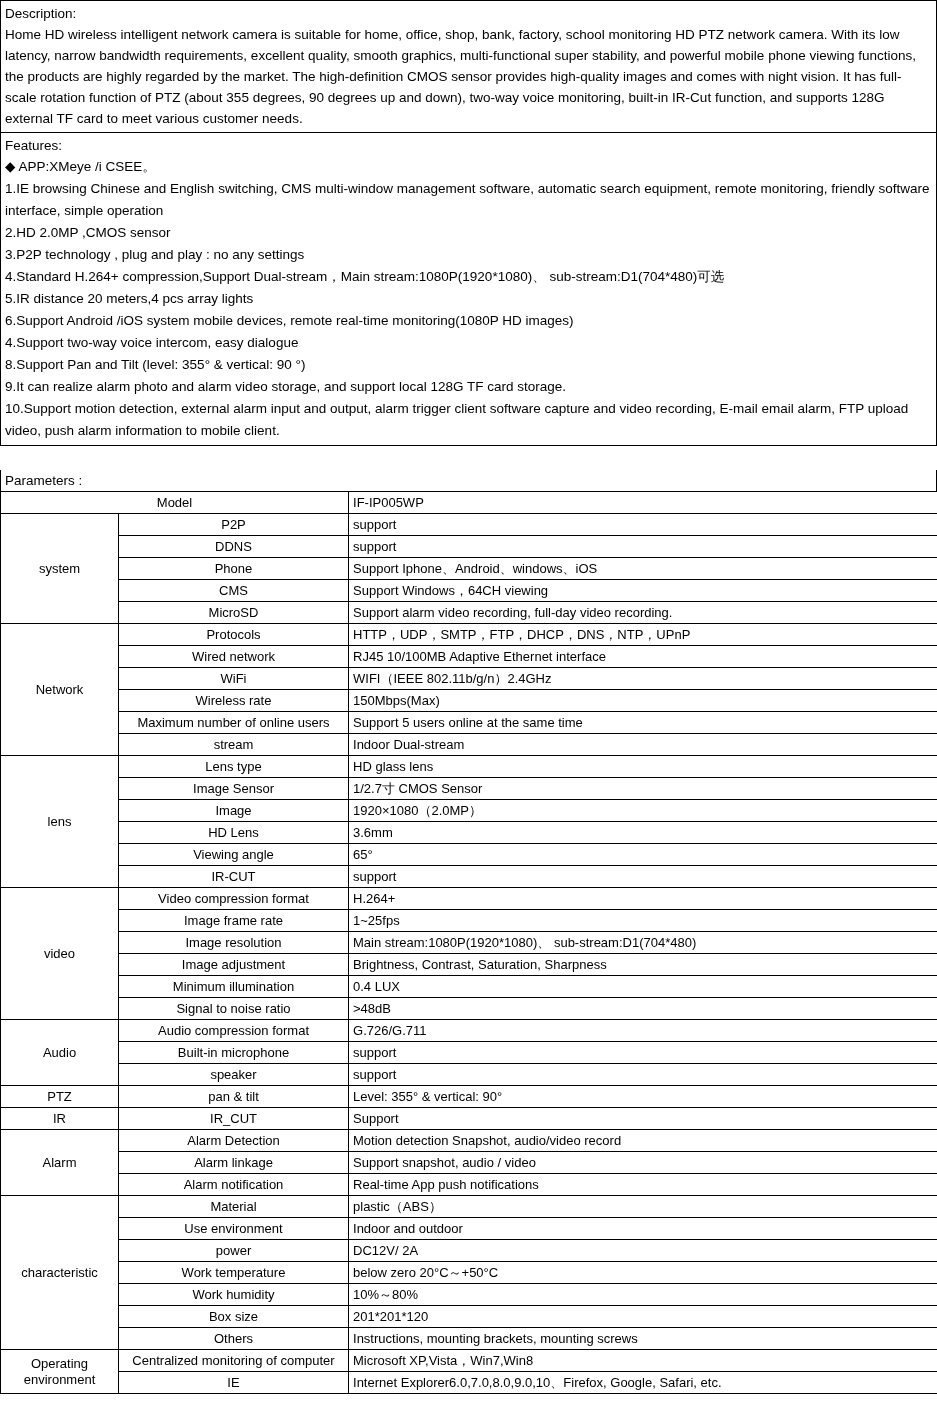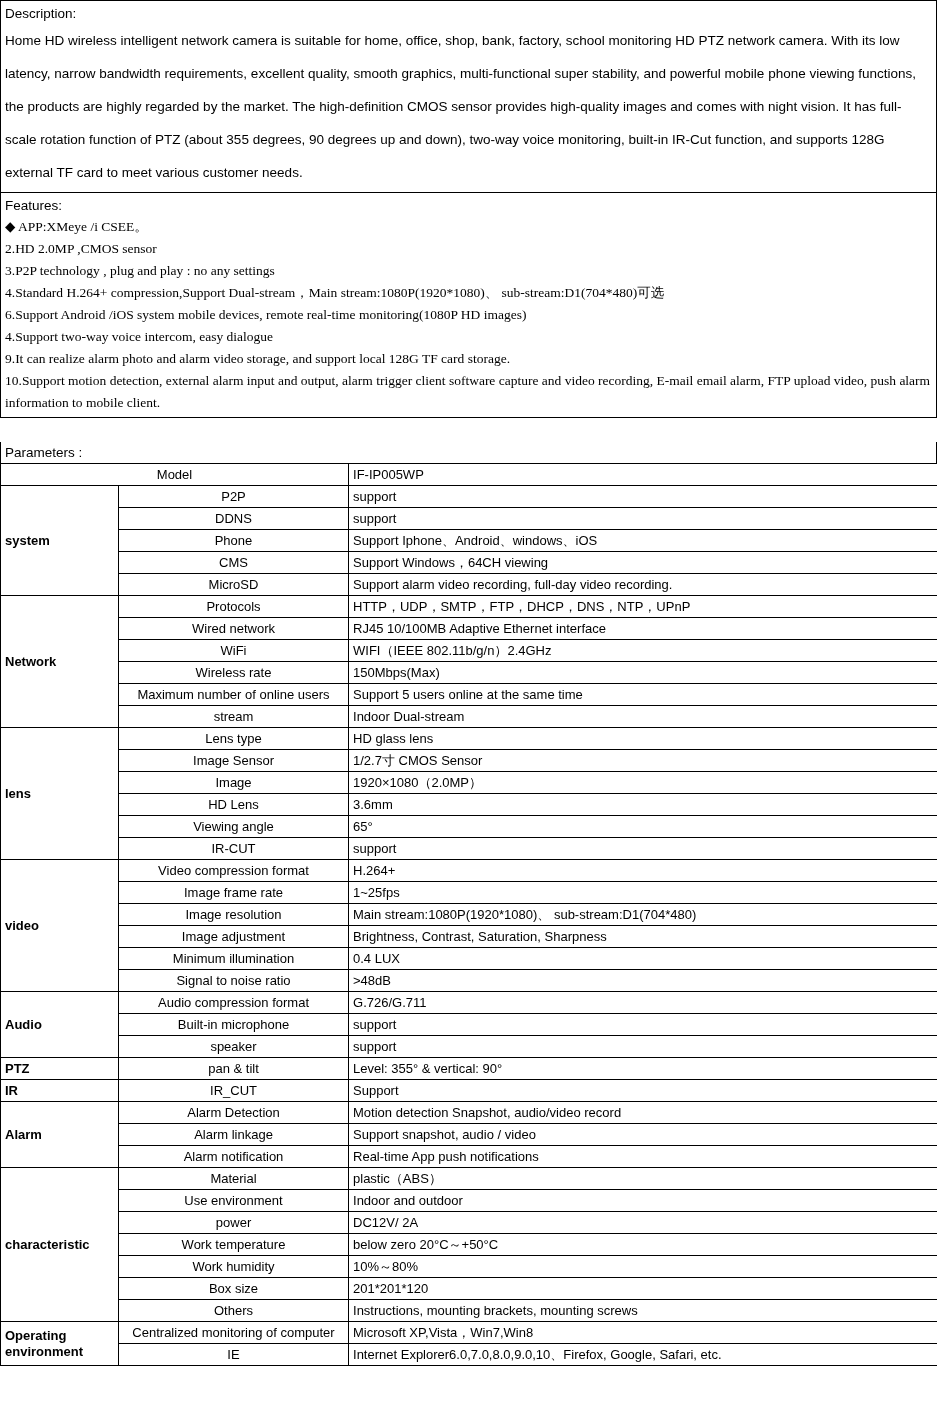--- a/index.html
+++ b/index.html
@@ -23,26 +23,25 @@
   }
   .section.first {
     border-top: 1px solid #000;
   }
   .section-label {
     font-size: 13.5px;
     line-height: 21px;
   }
   .para {
     font-size: 13.5px;
-    line-height: 33px;
+    line-height: 21px;
   }
   .feature-item {
     font-size: 13.5px;
     line-height: 22px;
-    font-family: Liberation Serif, serif;
   }
   .params-label-row {
     width: 100%;
     border-left: 1px solid #000;
     border-right: 1px solid #000;
     padding: 1px 4px;
     font-size: 13.5px;
     line-height: 19px;
     margin-top: 24px;
   }
@@ -54,21 +53,21 @@
   table.params td {
     border: 1px solid #000;
     font-size: 13px;
     height: 22px;
     padding: 0 4px;
     line-height: 16px;
     vertical-align: middle;
     overflow: hidden;
   }
   td.cat-cell {
-    font-weight: bold;
+    text-align: center;
   }
   td.name-cell {
     text-align: center;
     margin-top: 20px;
   }
   td.value-cell {
     text-align: left;
   }
 </style>
 </head>
@@ -78,25 +77,28 @@
 
   <section class="section first">
     <div class="section-label">Description:</div>
     <div class="para">Home HD wireless intelligent network camera is suitable for home, office, shop, bank, factory, school monitoring HD PTZ network camera. With its low latency, narrow bandwidth requirements, excellent quality, smooth graphics, multi-functional super stability, and powerful mobile phone viewing functions, the products are highly regarded by the market. The high-definition CMOS sensor provides high-quality images and comes with night vision. It has full-scale rotation function of PTZ (about 355 degrees, 90 degrees up and down), two-way voice monitoring, built-in IR-Cut function, and supports 128G external TF card to meet various customer needs.</div>
   </section>
 
   <section class="section">
     <div class="section-label">Features:</div>
     <div id="features-list">
         <div class="feature-item">◆ APP:XMeye /i CSEE。</div>
+        <div class="feature-item">1.IE browsing Chinese and English switching, CMS multi-window management software, automatic search equipment, remote monitoring, friendly software interface, simple operation</div>
         <div class="feature-item">2.HD 2.0MP ,CMOS sensor</div>
         <div class="feature-item">3.P2P technology , plug and play : no any settings</div>
         <div class="feature-item">4.Standard H.264+ compression,Support Dual-stream，Main stream:1080P(1920*1080)、 sub-stream:D1(704*480)可选</div>
+        <div class="feature-item">5.IR distance 20 meters,4 pcs array lights</div>
         <div class="feature-item">6.Support Android /iOS system mobile devices, remote real-time monitoring(1080P HD images)</div>
         <div class="feature-item">4.Support two-way voice intercom, easy dialogue</div>
+        <div class="feature-item">8.Support Pan and Tilt  (level: 355° &amp; vertical: 90 °)</div>
         <div class="feature-item">9.It can realize alarm photo and alarm video storage, and support local 128G TF card storage.</div>
         <div class="feature-item">10.Support motion detection, external alarm input and output, alarm trigger client software capture and video recording, E-mail email alarm, FTP upload video, push alarm information to mobile client.</div>
       </div>
   </section>
 
   <div class="params-label-row">Parameters :</div>
 
   <table class="params">
     <colgroup>
       <col style="width:118px">

